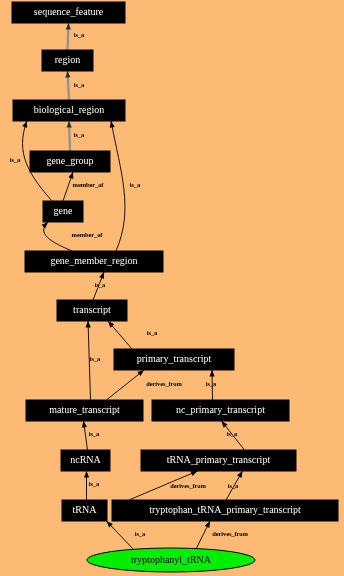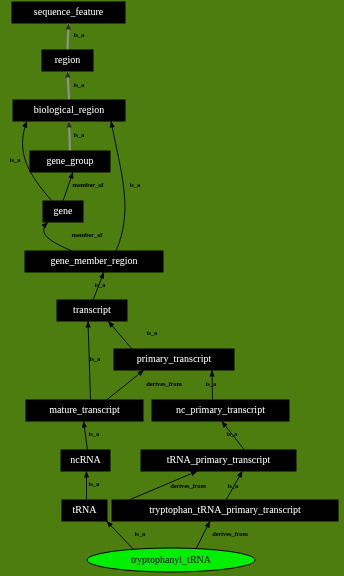--- a/index.html
+++ b/index.html
@@ -10,21 +10,21 @@
   body {
     width: 344px;
     height: 576px;
     overflow: hidden;
     font-family: "Liberation Sans", sans-serif;
   }
   #graph-root {
     position: relative;
     width: 344px;
     height: 576px;
-    background: #4d7c0f;
+    background: #fdba74;
   }
   svg#graph-svg {
     display: block;
     width: 344px;
     height: 576px;
   }
   .node-box {
     fill: #000000;
     stroke: #000000;
     stroke-width: 1;

